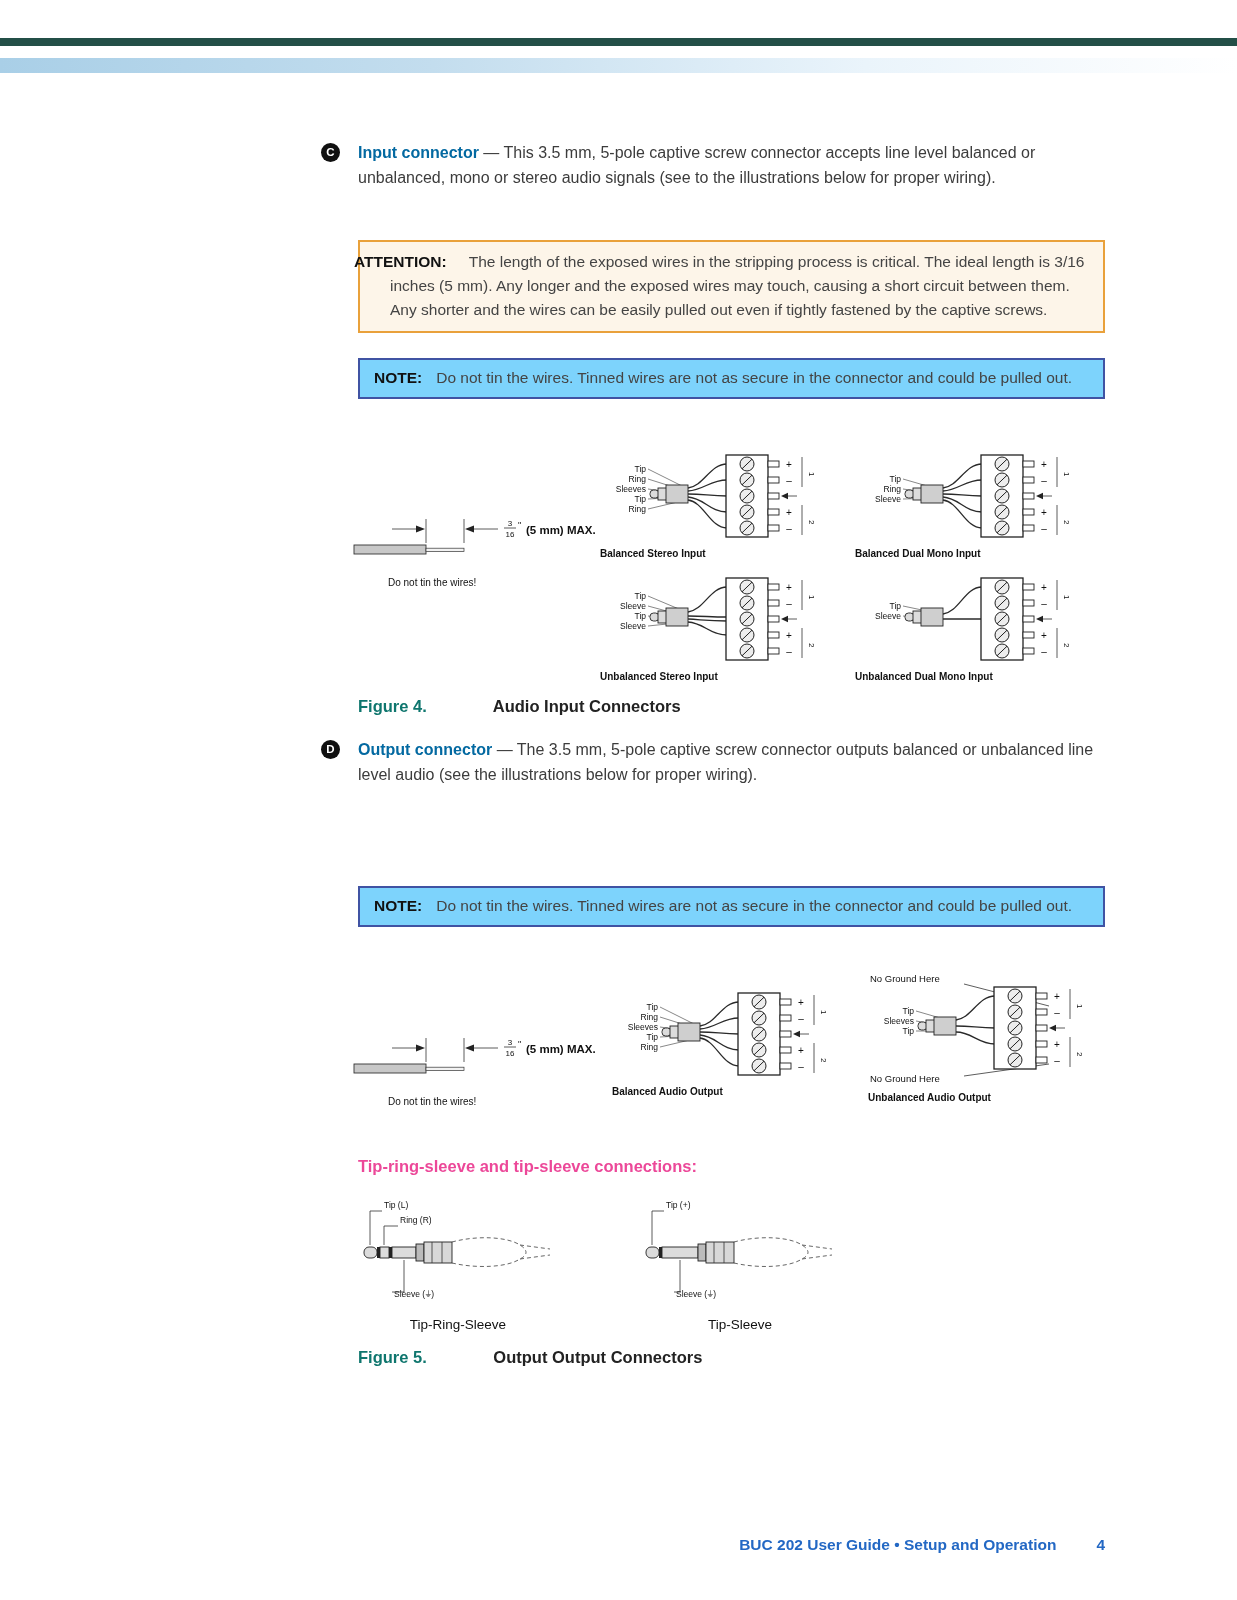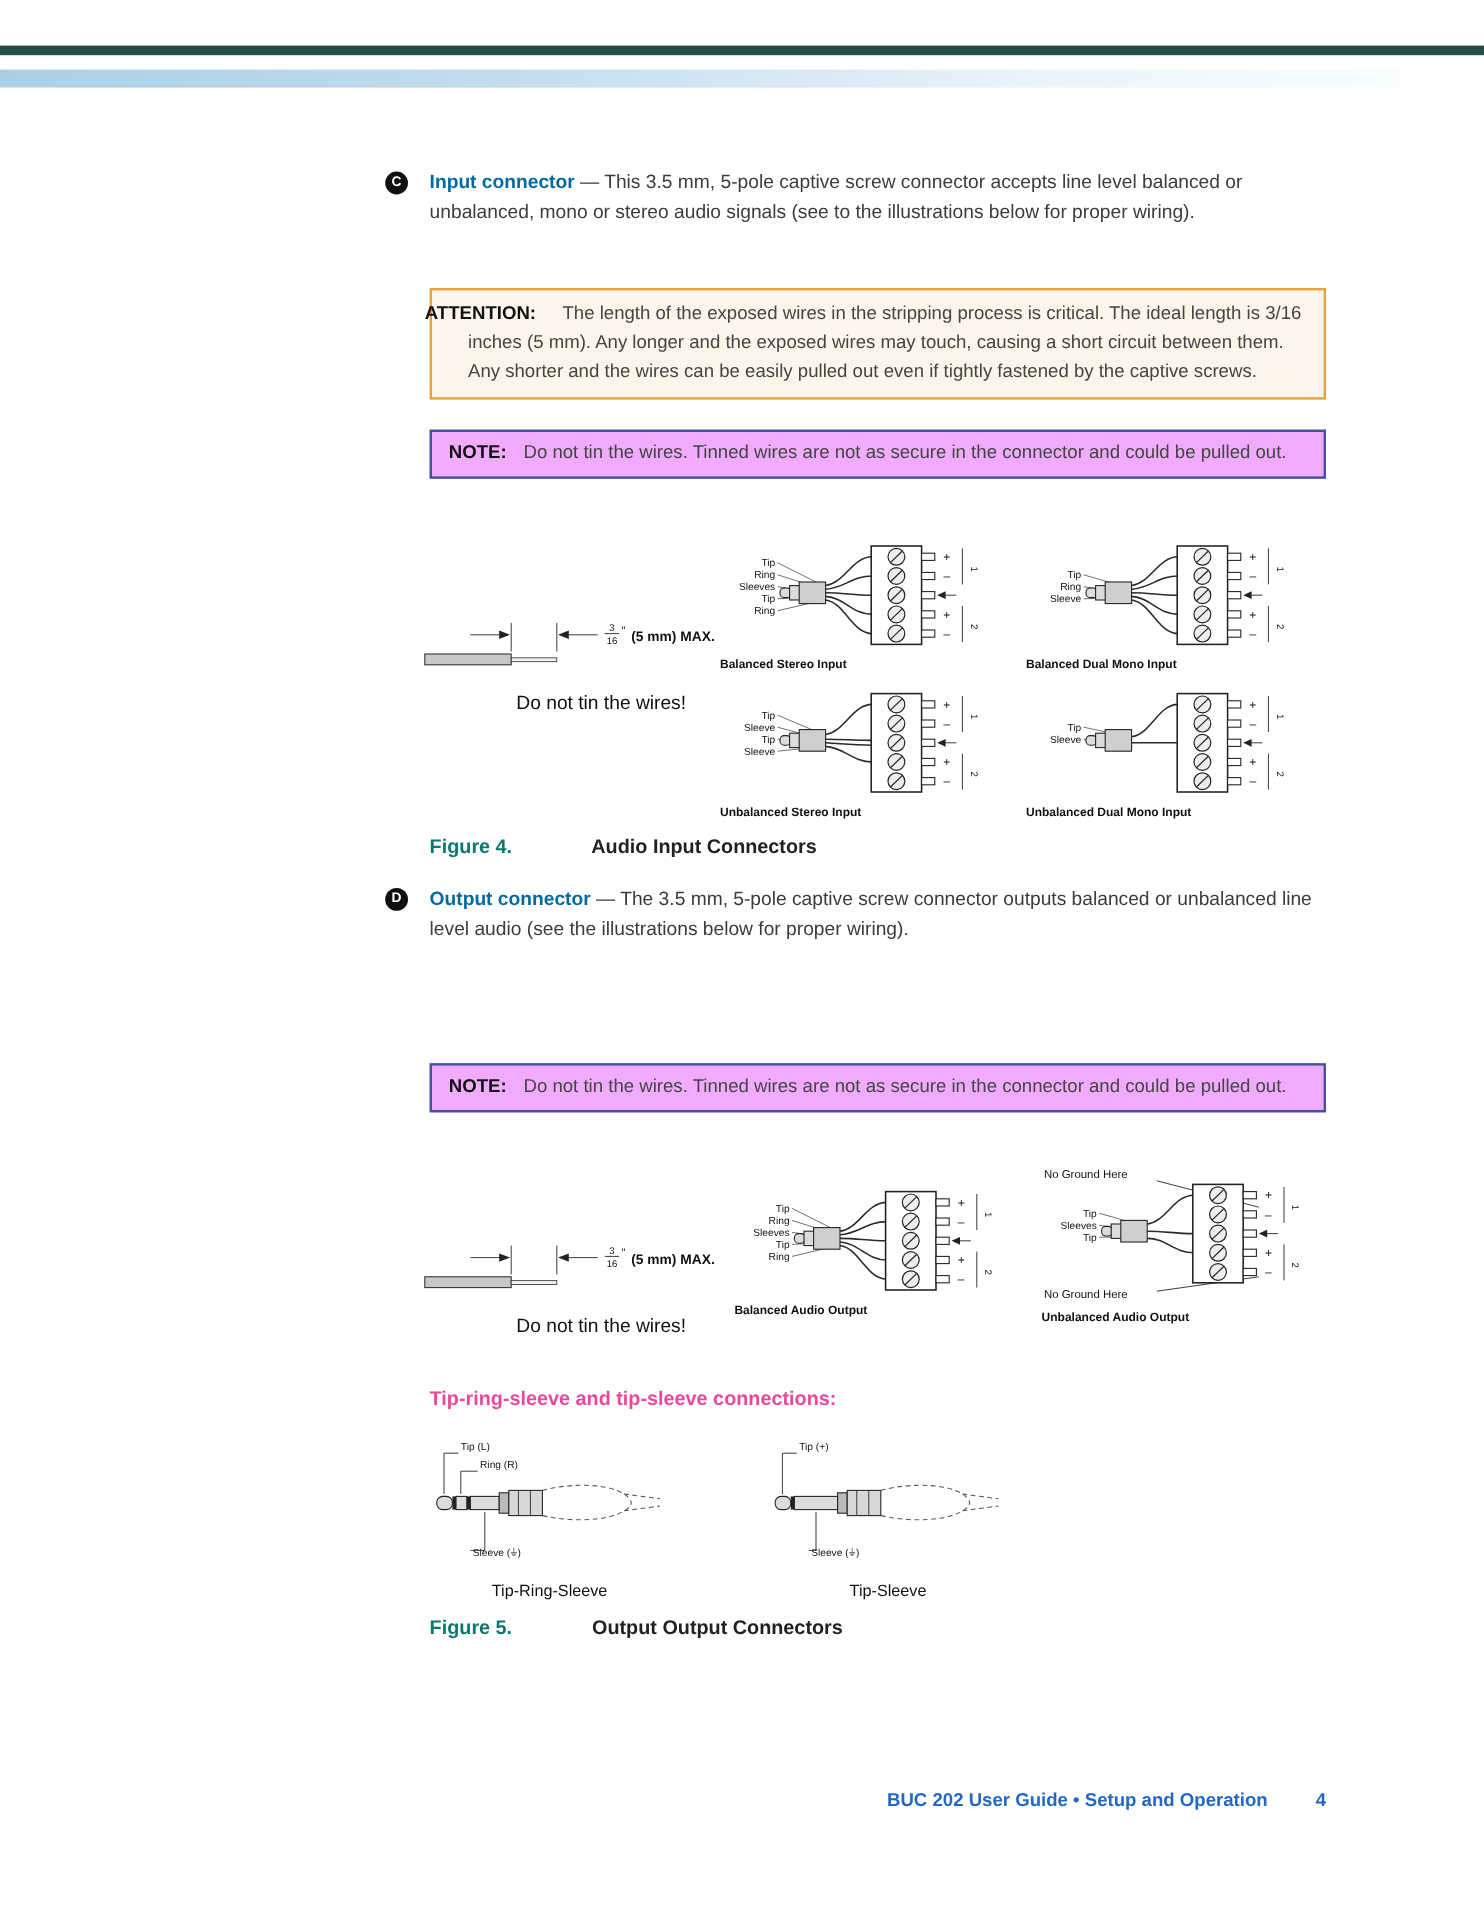--- a/index.html
+++ b/index.html
@@ -12,21 +12,21 @@
           background:linear-gradient(90deg,#a9cfe7 0%,#c3ddee 35%,#eaf4fb 70%,#ffffff 100%); }
 
   .item { position:absolute; left:358px; width:748px; font-size:16px; line-height:25px; color:#3c3c3c; }
   .marker { position:absolute; left:-37px; top:3px; width:19px; height:19px; border-radius:50%;
             background:#101010; color:#fff; font-size:11.5px; font-weight:bold;
             text-align:center; line-height:19px; }
   .ttl { font-weight:bold; color:#0369a1; }
 
   .boxed { position:absolute; left:358px; width:747px; font-size:15.5px; line-height:24px; color:#444; }
   .attention { border:2px solid #e9a13b; background:#fdf5e9; padding:8px 14px 9px 30px; text-indent:-36px; }
-  .note { border:2px solid #4053a3; background:#f0abfc; padding:6px 14px 7px 62px; text-indent:-48px; }
+  .note { border:2px solid #4053a3; background:#7dd3fc; padding:6px 14px 7px 62px; text-indent:-48px; }
   .blabel { font-weight:bold; color:#111; }
   .attention .blabel { margin-right:22px; }
   .note .blabel { margin-right:14px; }
 
   .figure-line { position:absolute; left:358px; font-size:16.5px; font-weight:bold; color:#222; }
   .fig-label { color:#0f766e; margin-right:62px; }
 
   .cluster { position:absolute; left:0; width:1237px; }
   .conn { position:absolute; width:215px; }
   .conn-cap { font-size:10px; font-weight:bold; color:#111; text-align:left; margin-top:4px; }
@@ -45,27 +45,27 @@
   .slot { stroke:#222; stroke-width:1; }
   .pin { fill:#fff; stroke:#222; stroke-width:0.9; }
   .thin { stroke:#333; stroke-width:0.8; fill:none; }
   .dash { stroke:#555; stroke-width:0.9; fill:none; stroke-dasharray:4 3; }
   .blk { fill:#222; }
   .frac { font-size:8px; }
   .maxl { font-size:11.5px; font-weight:bold; }
   .inch { font-size:9px; }
 
   .strip { position:absolute; width:262px; }
-  .strip-warning { font-size:16px; color:#111; margin-top:8px; margin-left:36px;text-align:center; }
+  .strip-warning { font-size:10px; color:#111; margin-top:8px; margin-left:36px; }
 
   .trs-heading { position:absolute; left:358px; font-size:16.5px; font-weight:bold; color:#ec4899; }
   .plugbox { position:absolute; width:200px; }
   .plug-cap { font-size:13.5px; color:#111; text-align:center; margin-top:10px; }
 
-  .footer { position:absolute; left:358px; top:1492px; width:747px; display:flex;
+  .footer { position:absolute; left:358px; top:1536px; width:747px; display:flex;
             justify-content:flex-end; gap:40px; font-weight:bold; color:#2368c4; font-size:15.5px; }
 </style>
 </head>
 <body>
 
 <div class="page">
 
   <div class="top-line"></div>
   <div class="band"></div>
 

